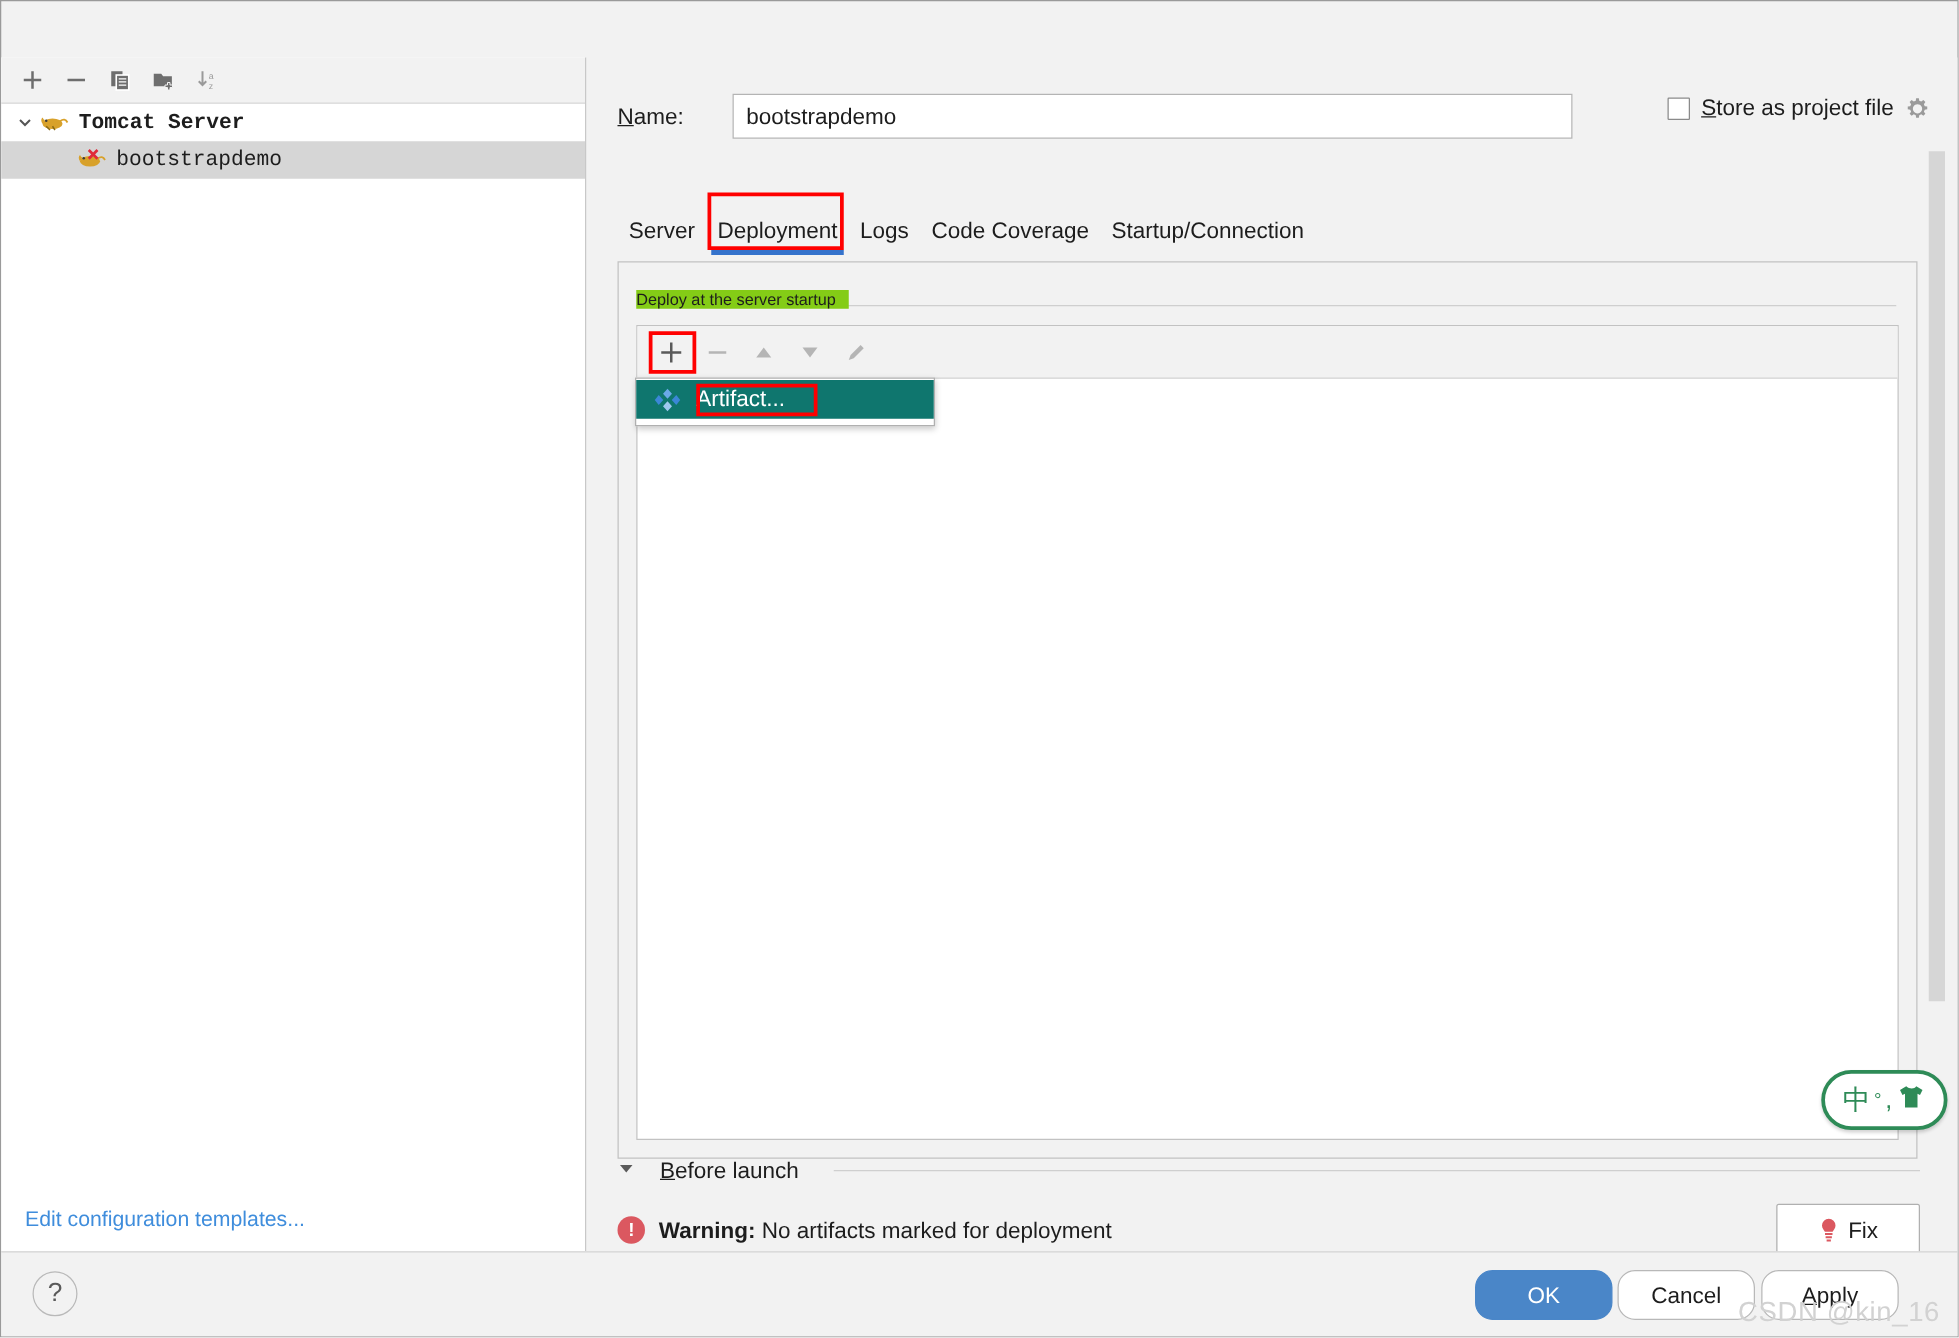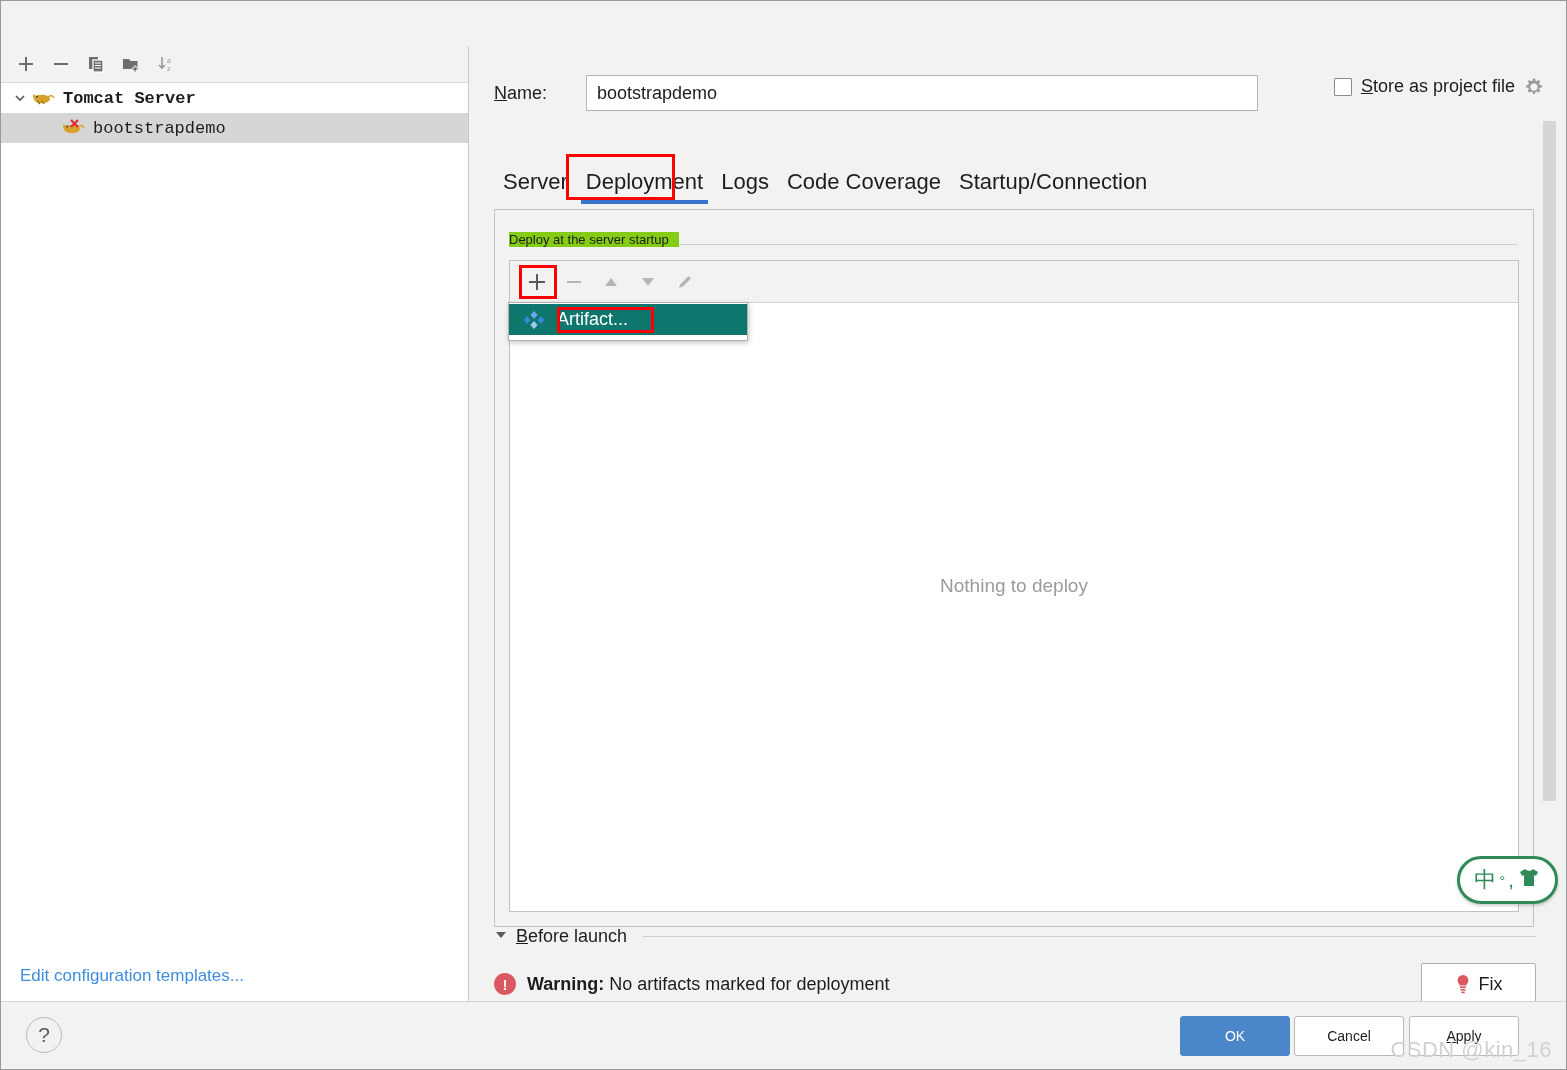--- a/index.html
+++ b/index.html
@@ -117,21 +117,21 @@
   }
   .store-label { font-size: 18px; color: #1d1d1d; }
   .gear-icon { width: 20px; height: 20px; color: #8a8a8a; }
 
   
   .tabs {
     position: absolute; left: 24px; top: 120px; width: 1040px; height: 38px;
     display: flex; align-items: flex-end; gap: 0px;
   }
   .tab {
-    font-size: 22px; color: #1d1d1d; padding: 0 9px 9px 9px;
+    font-size: 18px; color: #1d1d1d; padding: 0 9px 9px 9px;
     cursor: default; position: relative;
   }
   .tab.active::after {
     content: ""; position: absolute; left: 4px; right: 4px; bottom: 0; height: 4px;
     background: #3573cc;
   }
   .tab-annot {
     position: absolute; left: 72px; top: -12px; width: 109px; height: 46px;
     border: 3px solid #ff0000; pointer-events: none;
   }
@@ -194,21 +194,21 @@
 
   
   .scroll-track {
     position: absolute; right: 10px; top: 75px; width: 13px; height: 680px;
     background: #d6d6d6;
   }
 
   
   .before-launch {
     position: absolute; left: 24px; top: 875px; width: 1042px; height: 30px;
-    display: flex; align-items: center; gap: 8px;
+    display: flex; align-items: center; gap: 20px;
   }
   .bl-tri { color: #5a5a5a; font-size: 12px; }
   .bl-label { font-size: 18px; color: #1d1d1d; }
   .bl-rule { flex: 1; height: 1px; background: #cfcfcf; margin-left: 8px; }
 
   .warning-row {
     position: absolute; left: 24px; top: 915px; width: 1042px; height: 46px;
     display: flex; align-items: center;
   }
   .warn-icon {
@@ -237,21 +237,21 @@
   }
   .help-btn {
     position: absolute; left: 25px; top: 15px; width: 36px; height: 36px;
     border: 1px solid #b9b9b9; border-radius: 50%;
     display: flex; align-items: center; justify-content: center;
     font-size: 21px; color: #5a5a5a; cursor: default;
   }
   .btn {
     position: absolute; top: 14px; height: 40px; min-width: 110px;
     display: flex; align-items: center; justify-content: center;
-    font-size: 14px; border-radius: 3px; cursor: default;
+    font-size: 18px; border-radius: 14px; cursor: default;
   }
   .btn-ok { right: 276px; width: 110px; background: #4a86c8; color: #fff; border: 1px solid #4a86c8; }
   .btn-cancel { right: 162px; width: 110px; background: #fff; color: #1d1d1d; border: 1px solid #b8b8b8; }
   .btn-apply { right: 47px; width: 110px; background: #fff; color: #1d1d1d; border: 1px solid #b8b8b8; }
   .btn-apply u { text-decoration: underline; }
 
   
   .ime {
     position: absolute; right: 8px; bottom: 165px;
     width: 101px; height: 48px; border-radius: 24px;
@@ -403,21 +403,20 @@
                 <path d="M11 15 l-6 -8 h12 z" fill="#b5b5b5"></path>
               </svg>
           </div>
           <div class="lt-btn">
             <svg width="22" height="22" viewBox="0 0 22 22">
                 <path d="M5 17 l1.5 -4 l8 -8 l2.5 2.5 l-8 8 z" fill="#b5b5b5"></path>
               </svg>
           </div>
           <div class="plus-annot"></div>
         </div>
-        <div class="empty-text">Nothing to deploy</div>
       </div>
     </div>
 
     <div class="before-launch">
       <span class="bl-tri">
         <svg width="14" height="14" viewBox="0 0 14 14">
             <path d="M2 4 l5 6 l5 -6 z" fill="#5a5a5a"></path>
           </svg>
       </span>
       <span class="bl-label"><u>B</u>efore launch</span>

